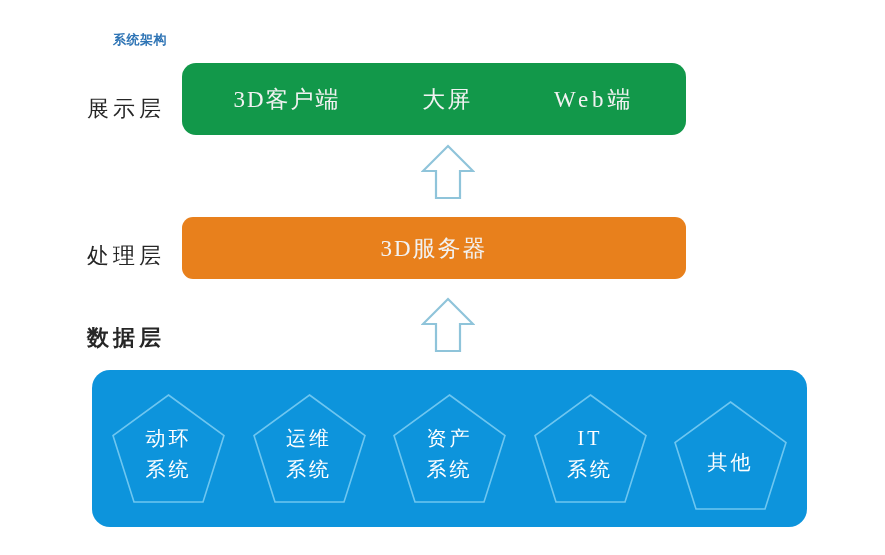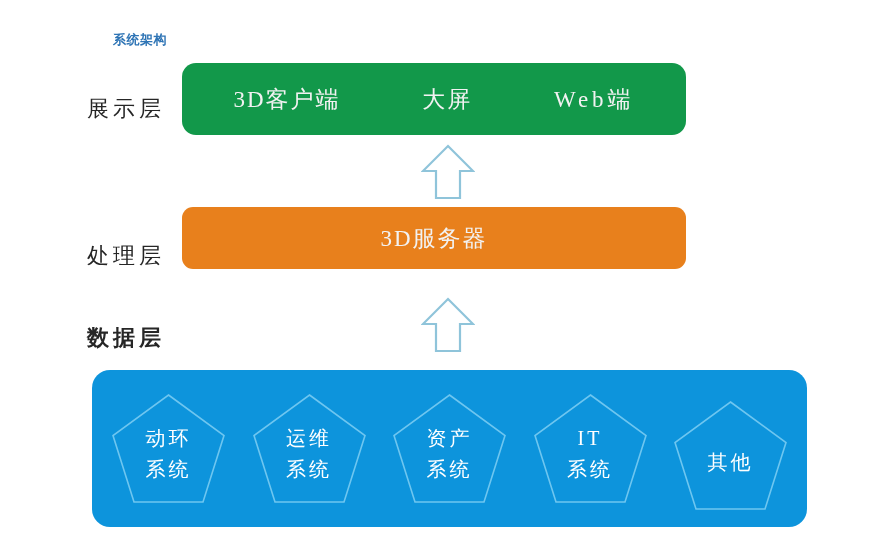--- a/index.html
+++ b/index.html
@@ -63,21 +63,21 @@
     width: 504px;
     height: 72px;
     background: #12984A;
     border-radius: 14px;
     justify-content: space-around;
     padding: 0 26px;
     gap: 31px;
   }
   .bar.processing {
     left: 182px;
-    top: 207px;
+    top: 217px;
     width: 504px;
     height: 62px;
     background: #E8801C;
     border-radius: 11px;
     justify-content: center;
   }
   .bar.data {
     left: 92px;
     top: 370px;
     width: 715px;

